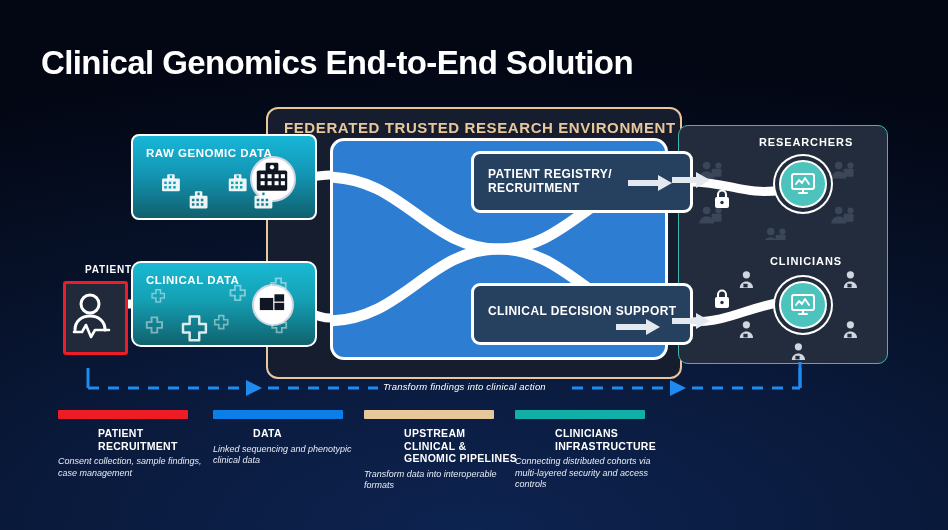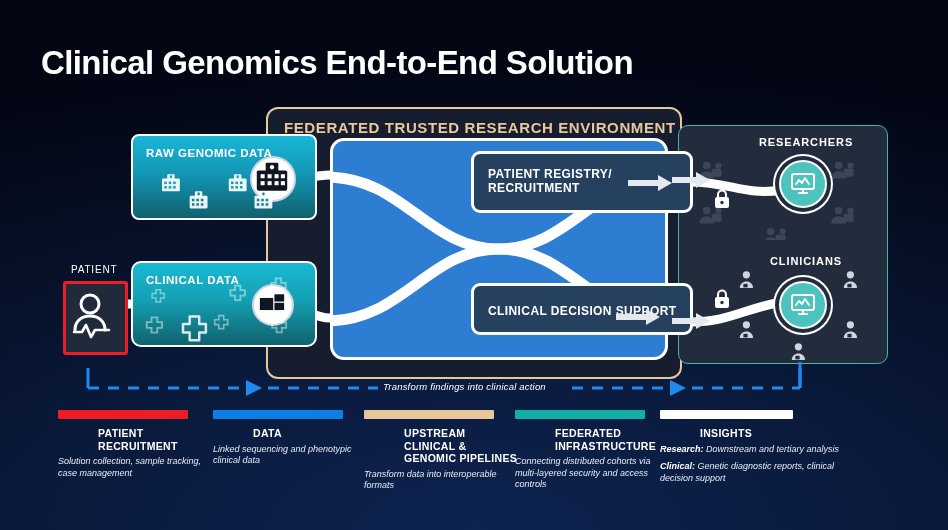--- a/index.html
+++ b/index.html
@@ -65,35 +65,35 @@
   }
   .src-label{
     position:absolute;left:13px;top:11px;
     font-size:11.5px;font-weight:bold;color:#ffffff;letter-spacing:0.5px;
     z-index:3;
   }
   .src-icons{position:absolute;left:0;top:0;width:100%;height:100%;z-index:1;}
 
   
   #patient-label{
-    left:71px;top:264px;font-size:10px;font-weight:normal;color:#ffffff;letter-spacing:0.8px;text-align:center;
+    left:85px;top:264px;font-size:10px;font-weight:bold;color:#ffffff;letter-spacing:0.8px;text-align:center;
   }
   #patient-box{
     left:63px;top:281px;width:59px;height:68px;
     border:3px solid #ee1c25;border-radius:3px;background:#202a3a;
   }
 
   
   .proc{
     border:3px solid #ffffff;border-radius:9px;box-sizing:border-box;
     background:#223css;
     background:#26405f;
   }
   #proc1{left:471px;top:151px;width:222px;height:62px;}
-  #proc2{left:471px;top:283px;width:222px;height:52px;}
+  #proc2{left:471px;top:283px;width:222px;height:62px;}
   .proc-text{
     position:absolute;left:14px;top:13px;
     font-size:12px;font-weight:bold;color:#ffffff;line-height:14px;letter-spacing:0.4px;
   }
   #proc2 .proc-text{top:18px;}
 
   
   .grp-label{
     font-size:11px;font-weight:bold;color:#ffffff;letter-spacing:0.9px;text-align:center;
   }
@@ -403,38 +403,32 @@
     <path d="M236 20 L236 36 L252 28z" fill="#1f8bf0" transform="translate(10,0)"></path>
     <path d="M660 20 L660 36 L676 28z" fill="#1f8bf0" transform="translate(10,0)"></path>
     <path d="M800 28 L800 2" stroke="#1f8bf0" stroke-width="3" fill="none"></path>
   </svg>
   <div class="abs" id="feedback-text">Transform findings into clinical action</div>
 
   <div class="abs" id="legend">
     <div class="leg" style="left:0;">
       <div class="leg-bar" style="background:#ee1c25;"></div>
       <div class="leg-title">PATIENT RECRUITMENT</div>
-      <div class="leg-desc">Solution collection, sample tracking, case management</div>
+      <div class="leg-desc">Consent collection, sample findings, case management</div>
     </div>
     <div class="leg" style="left:155px;">
       <div class="leg-bar" style="background:#0b7ee8;"></div>
       <div class="leg-title">DATA</div>
       <div class="leg-desc">Linked sequencing and phenotypic clinical data</div>
     </div>
     <div class="leg" style="left:306px;">
       <div class="leg-bar" style="background:#e8c79a;"></div>
       <div class="leg-title">UPSTREAM CLINICAL &amp; GENOMIC PIPELINES</div>
       <div class="leg-desc">Transform data into interoperable formats</div>
     </div>
     <div class="leg" style="left:457px;">
       <div class="leg-bar" style="background:#11afa8;"></div>
-      <div class="leg-title">FEDERATED INFRASTRUCTURE</div>
+      <div class="leg-title">CLINICIANS INFRASTRUCTURE</div>
       <div class="leg-desc">Connecting distributed cohorts via multi-layered security and access controls</div>
     </div>
-    <div class="leg" style="left:602px;width:190px;">
-      <div class="leg-bar" style="background:#ffffff;width:133px;"></div>
-      <div class="leg-title">INSIGHTS</div>
-      <div class="leg-desc"><b>Research:</b><span> Downstream and tertiary analysis</span></div>
-      <div class="leg-desc" style="margin-top:6px;"><b>Clinical:</b><span> Genetic diagnostic reports, clinical decision support</span></div>
-    </div>
   </div>
 
 </div>
 
 </body></html>

